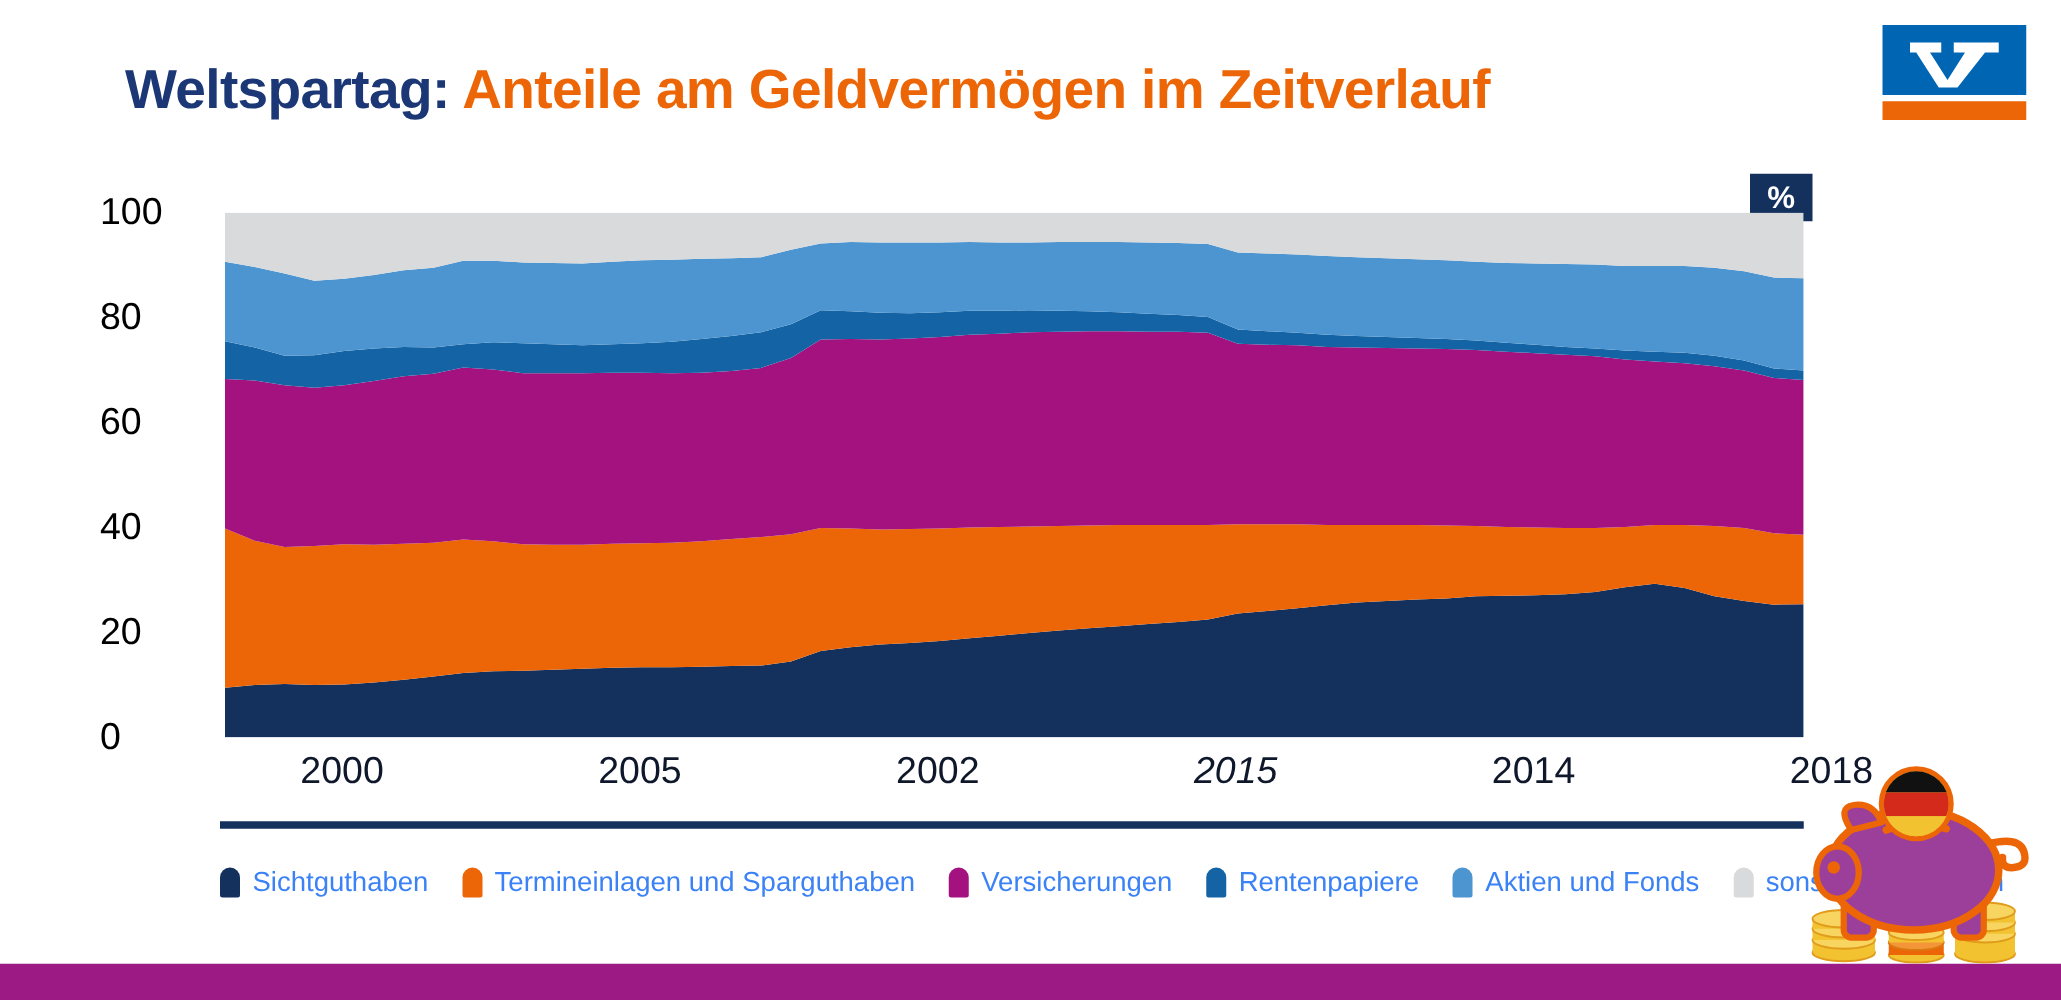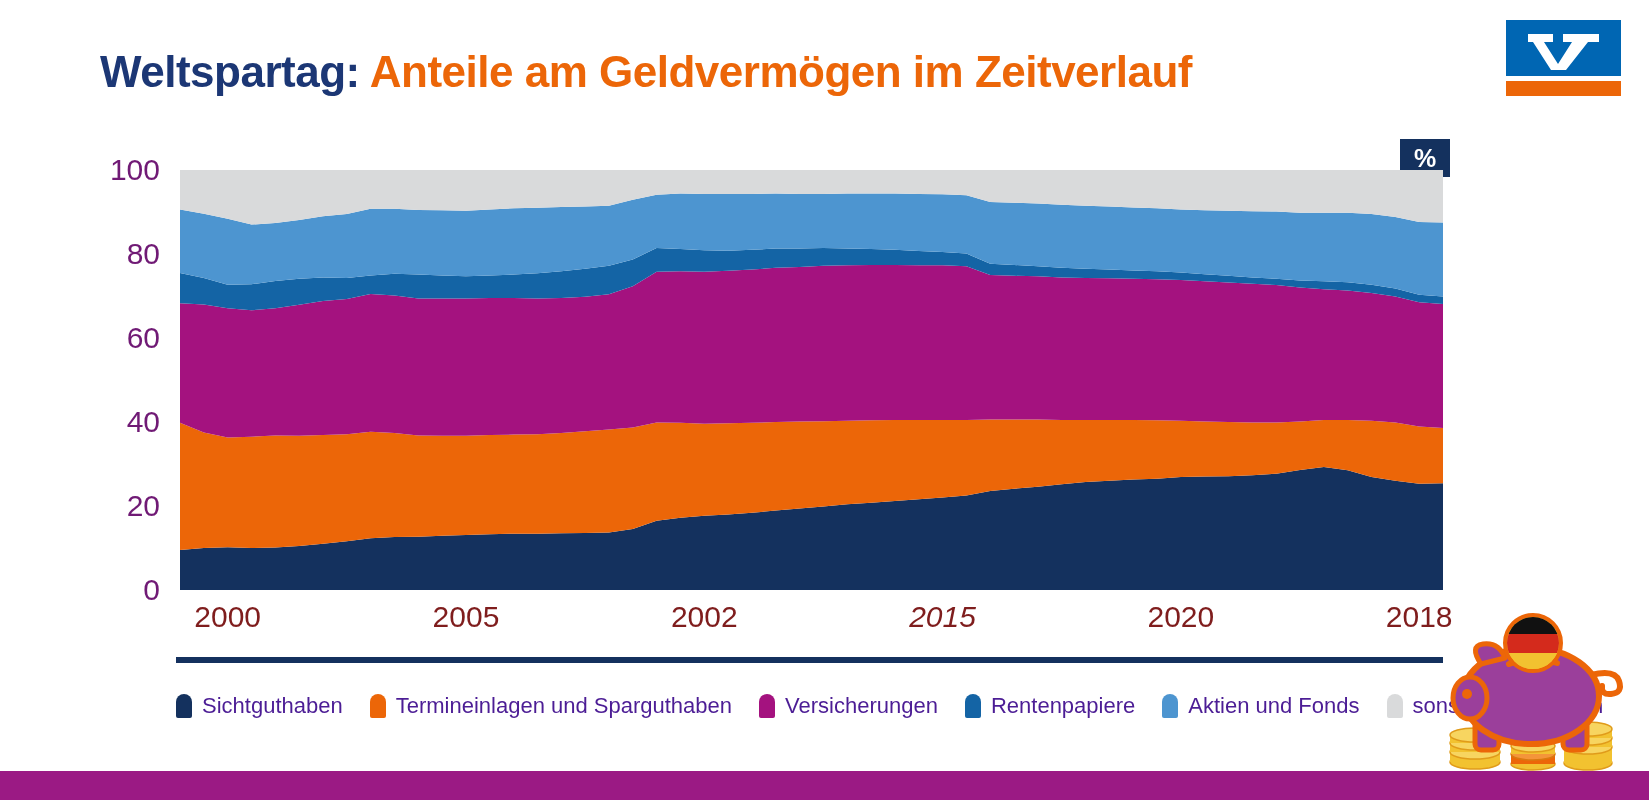--- a/index.html
+++ b/index.html
@@ -37,53 +37,54 @@
   
   .plot{
     position:absolute;left:180px;top:170px;width:1263px;height:420px;
     overflow:hidden;
   }
   .plot svg{display:block;}
 
   
   .ytick{
     position:absolute;right:0;
-    color:#701a75;font-size:30px;font-weight:normal;
-    text-align:right;width:80px;
+    color:#000000;font-size:30px;font-weight:normal;
+    width:80px;
     transform:translateY(-50%);
   }
   .yaxis{position:absolute;left:80px;top:170px;width:80px;height:420px;}
 
   
   .xaxis{position:absolute;left:180px;top:600px;width:1263px;height:40px;}
   .xtick{
     position:absolute;top:0;
-    color:#7f1d1d;font-size:30px;
+    color:#0f172a;font-size:30px;
     transform:translateX(-50%);
     white-space:nowrap;
+    margin-left:46px;
   }
 
   
   .rule{
     position:absolute;left:176px;top:657px;width:1267px;height:6px;
     background:#14315e;
   }
 
   
   .legend{
     position:absolute;left:176px;top:686px;height:40px;
     display:flex;align-items:center;
   }
   .legend-item{display:flex;align-items:center;margin-right:27px;}
   .legend-swatch{
     width:16px;height:24px;border-radius:8px 8px 2px 2px;
     margin-right:10px;flex:none;
   }
   .legend-label{
-    color:#4c1d95;font-size:22px;white-space:nowrap;
+    color:#3b82f6;font-size:22px;white-space:nowrap;
   }
 
   
   .bottom-bar{
     position:absolute;left:0;top:771px;width:1649px;height:29px;
     background:#9b1a84;
   }
 
   
   .piggy{position:absolute;left:1413px;top:602px;width:236px;height:169px;}
@@ -127,21 +128,21 @@
         <path d="M0.00 39.48 L23.83 43.68 L47.66 48.72 L71.49 54.60 L95.32 52.92 L119.15 49.98 L142.98 46.20 L166.81 44.10 L190.64 38.64 L214.47 38.64 L238.30 39.90 L262.13 40.32 L285.96 40.74 L309.79 39.48 L333.62 38.22 L357.45 37.80 L381.28 36.96 L405.11 36.54 L428.94 35.70 L452.77 29.82 L476.60 24.78 L500.43 23.52 L524.26 23.94 L548.09 23.94 L571.92 23.94 L595.75 23.52 L619.58 23.94 L643.42 23.94 L667.25 23.52 L691.08 23.52 L714.91 23.52 L738.74 23.94 L762.57 24.36 L786.40 25.20 L810.23 31.92 L834.06 32.76 L857.89 33.60 L881.72 34.86 L905.55 35.70 L929.38 36.54 L953.21 37.38 L977.04 38.22 L1000.87 39.48 L1024.70 40.32 L1048.53 40.74 L1072.36 41.16 L1096.19 41.58 L1120.02 42.84 L1143.85 42.84 L1167.68 42.84 L1191.51 44.10 L1215.34 47.04 L1239.17 52.08 L1263.00 52.50 L1263.00 126.42 L1239.17 124.74 L1215.34 118.44 L1191.51 114.66 L1167.68 112.14 L1143.85 111.30 L1120.02 110.46 L1096.19 108.78 L1072.36 107.52 L1048.53 105.84 L1024.70 104.16 L1000.87 102.48 L977.04 101.22 L953.21 100.38 L929.38 99.54 L905.55 98.70 L881.72 97.86 L857.89 96.18 L834.06 94.92 L810.23 93.66 L786.40 83.58 L762.57 81.90 L738.74 81.06 L714.91 79.80 L691.08 78.96 L667.25 78.54 L643.42 78.12 L619.58 78.54 L595.75 78.54 L571.92 79.80 L548.09 80.64 L524.26 80.22 L500.43 78.96 L476.60 78.12 L452.77 89.46 L428.94 95.76 L405.11 98.70 L381.28 101.22 L357.45 103.32 L333.62 104.58 L309.79 105.42 L285.96 106.26 L262.13 105.42 L238.30 104.58 L214.47 103.74 L190.64 105.42 L166.81 107.94 L142.98 107.52 L119.15 108.78 L95.32 110.88 L71.49 114.24 L47.66 114.66 L23.83 107.94 L0.00 102.90 Z" fill="#4d95d0"></path>
         <path d="M0.00 0.00 L23.83 0.00 L47.66 0.00 L71.49 0.00 L95.32 0.00 L119.15 -0.00 L142.98 0.00 L166.81 -0.00 L190.64 -0.00 L214.47 0.00 L238.30 -0.00 L262.13 0.00 L285.96 0.00 L309.79 -0.00 L333.62 0.00 L357.45 0.00 L381.28 0.00 L405.11 0.00 L428.94 0.00 L452.77 -0.00 L476.60 0.00 L500.43 0.00 L524.26 0.00 L548.09 0.00 L571.92 0.00 L595.75 0.00 L619.58 0.00 L643.42 -0.00 L667.25 0.00 L691.08 0.00 L714.91 0.00 L738.74 0.00 L762.57 0.00 L786.40 0.00 L810.23 0.00 L834.06 0.00 L857.89 -0.00 L881.72 0.00 L905.55 0.00 L929.38 0.00 L953.21 0.00 L977.04 0.00 L1000.87 0.00 L1024.70 0.00 L1048.53 0.00 L1072.36 0.00 L1096.19 0.00 L1120.02 -0.00 L1143.85 0.00 L1167.68 0.00 L1191.51 0.00 L1215.34 -0.00 L1239.17 0.00 L1263.00 0.00 L1263.00 52.50 L1239.17 52.08 L1215.34 47.04 L1191.51 44.10 L1167.68 42.84 L1143.85 42.84 L1120.02 42.84 L1096.19 41.58 L1072.36 41.16 L1048.53 40.74 L1024.70 40.32 L1000.87 39.48 L977.04 38.22 L953.21 37.38 L929.38 36.54 L905.55 35.70 L881.72 34.86 L857.89 33.60 L834.06 32.76 L810.23 31.92 L786.40 25.20 L762.57 24.36 L738.74 23.94 L714.91 23.52 L691.08 23.52 L667.25 23.52 L643.42 23.94 L619.58 23.94 L595.75 23.52 L571.92 23.94 L548.09 23.94 L524.26 23.94 L500.43 23.52 L476.60 24.78 L452.77 29.82 L428.94 35.70 L405.11 36.54 L381.28 36.96 L357.45 37.80 L333.62 38.22 L309.79 39.48 L285.96 40.74 L262.13 40.32 L238.30 39.90 L214.47 38.64 L190.64 38.64 L166.81 44.10 L142.98 46.20 L119.15 49.98 L95.32 52.92 L71.49 54.60 L47.66 48.72 L23.83 43.68 L0.00 39.48 Z" fill="#d9dadb"></path>
       </svg>
   </div>
 
   <div class="xaxis">
       <div class="xtick" style="left: 47.6604px;">2000</div>
       <div class="xtick" style="left: 285.962px;">2005</div>
       <div class="xtick" style="left: 524.264px;">2002</div>
       <div class="xtick" style="left: 762.566px; font-style: italic;">2015</div>
-      <div class="xtick" style="left: 1000.87px;">2020</div>
+      <div class="xtick" style="left: 1000.87px;">2014</div>
       <div class="xtick" style="left: 1239.17px;">2018</div>
     </div>
 
   <div class="rule"></div>
 
   <div class="legend">
       <div class="legend-item">
         <div class="legend-swatch" style="background: rgb(20, 49, 94);"></div>
         <div class="legend-label">Sichtguthaben</div>
       </div>

